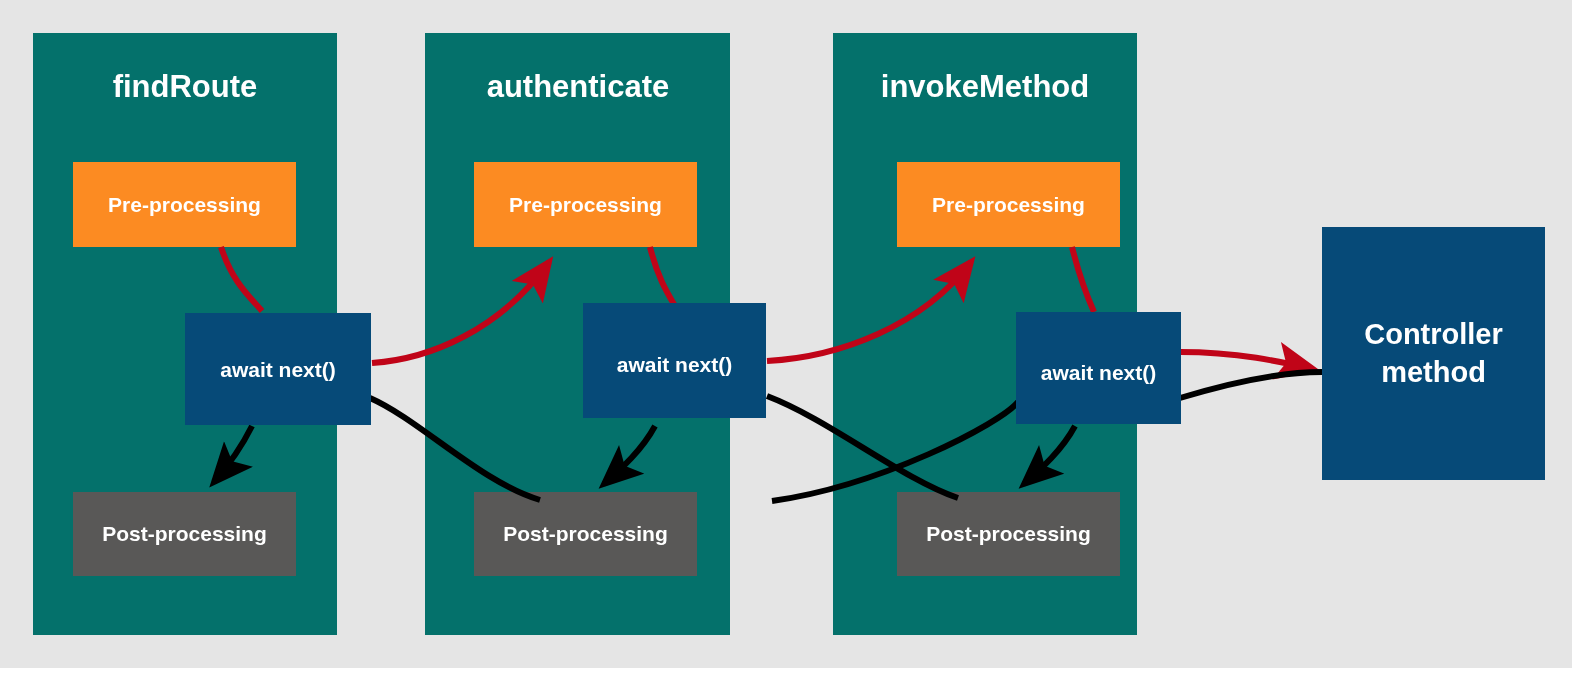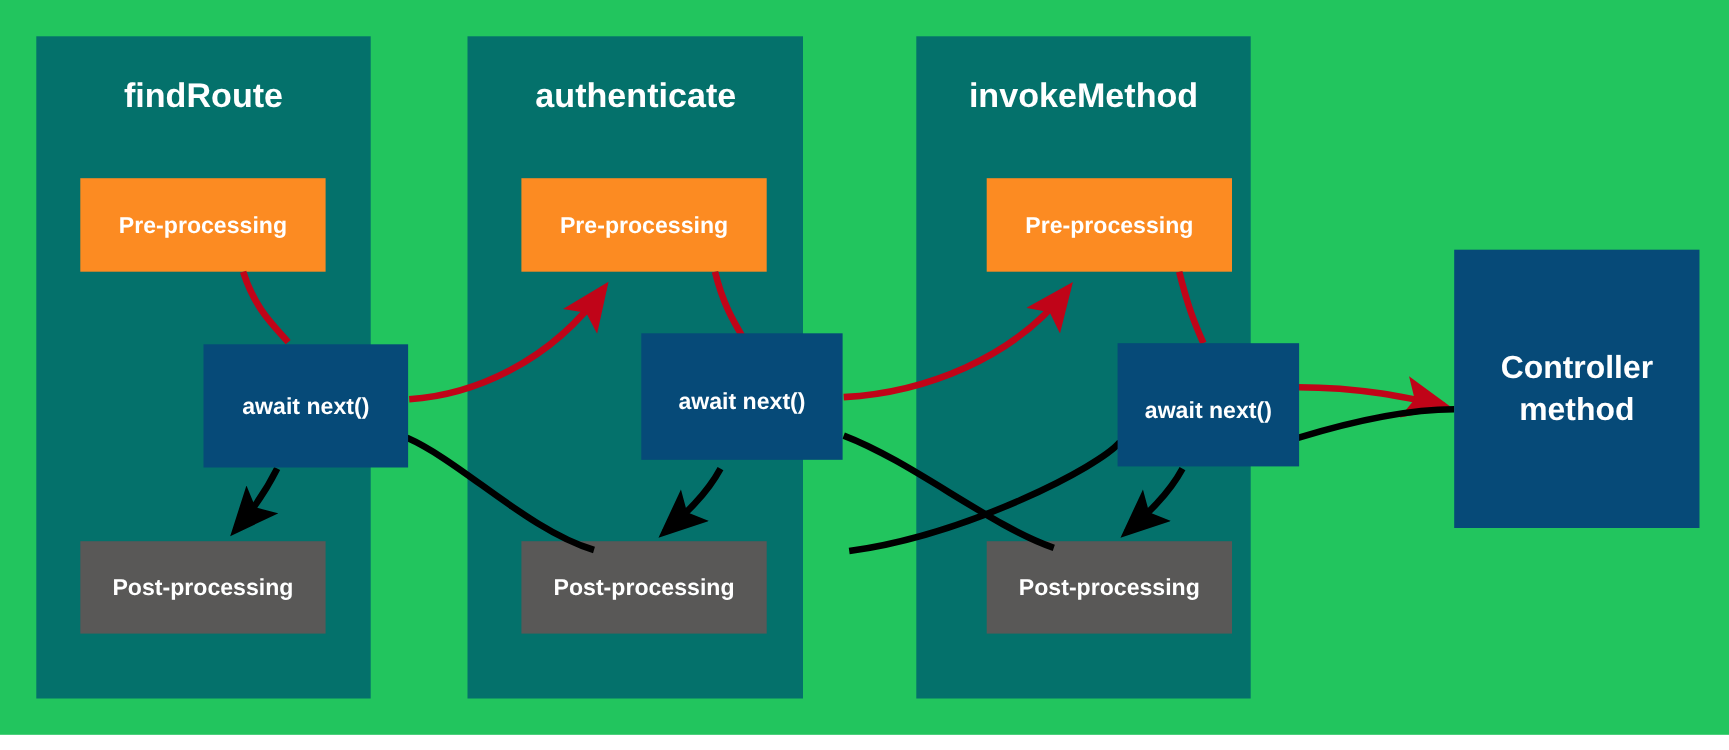--- a/index.html
+++ b/index.html
@@ -10,21 +10,21 @@
   body {
     width: 1572px;
     height: 682px;
     font-family: "Liberation Sans", sans-serif;
     overflow: hidden;
   }
   #diagram-root {
     position: relative;
     width: 1572px;
     height: 668px;
-    background: #22c55e;
+    background: #e5e5e5;
   }
   svg.diagram-canvas {
     position: absolute;
     top: 0;
     left: 0;
     width: 1572px;
     height: 682px;
   }
   .lane-rect { }
   .lane-title {

